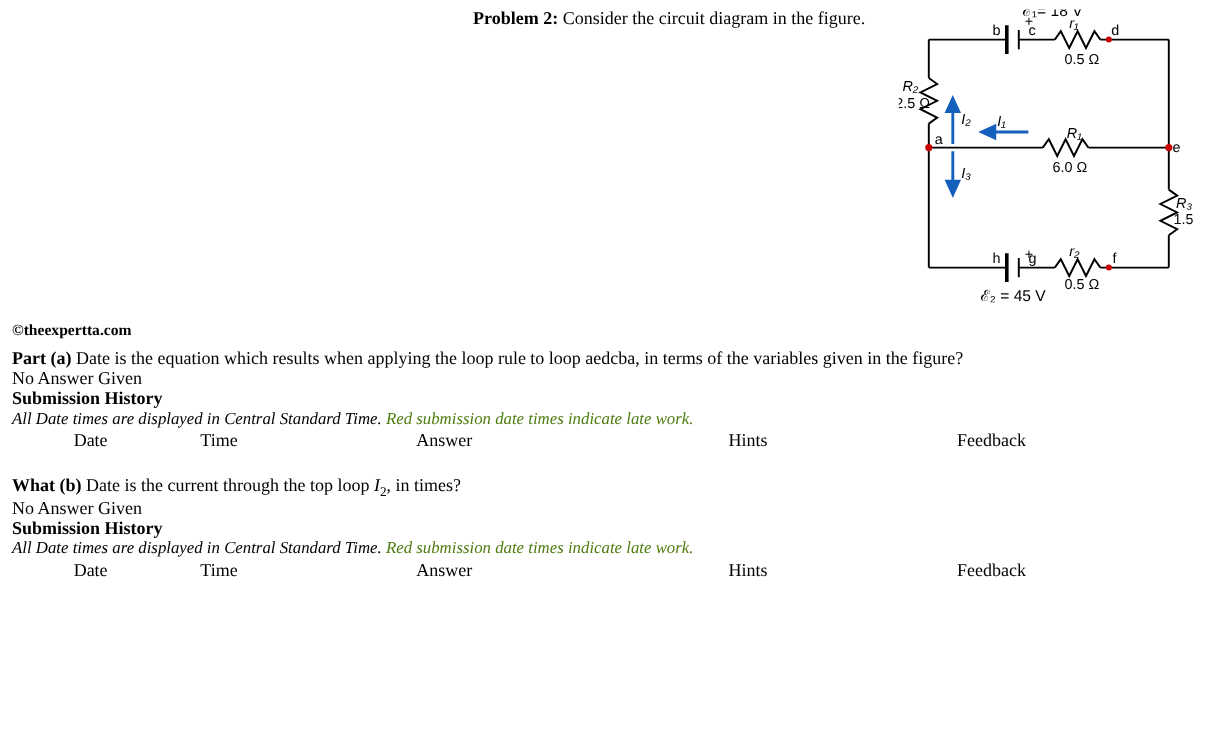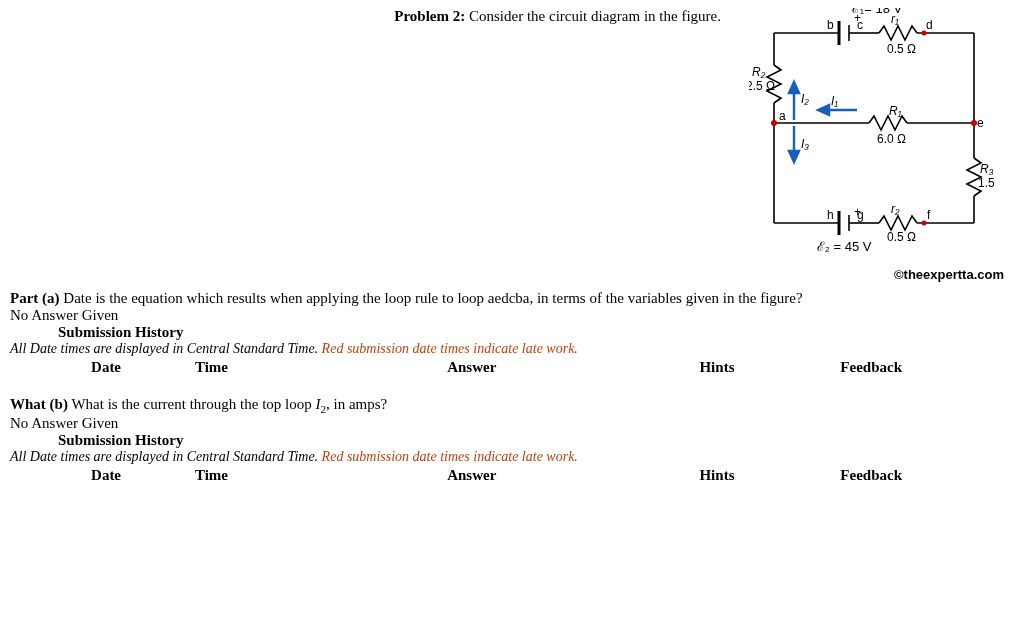--- a/index.html
+++ b/index.html
@@ -16,40 +16,40 @@
   .problem-title { font-weight: bold; }
   .figure {
     width: 245px;
     height: 255px;
     margin-right: 20px;
     font-family: Arial, Helvetica, sans-serif;
     font-size: 12px;
     color: #000;
   }
   .copyright {
-    text-align: right;
-    font-family: Liberation Sans, sans-serif;
+    text-align: left;
+    font-family: Liberation Serif, serif;
     font-size: 13px;
     margin: 4px 10px 8px 0;
     font-weight: bold;
   }
   .part { margin-top: 6px; }
   .part-label { font-weight: bold; margin-top: 16px; }
   .noanswer { }
-  .subhist { font-weight: bold; margin-left: 48px; }
+  .subhist { font-weight: bold; }
   .cst-note { font-style: italic; font-size: 14px; }
-  .cst-note .red { color: #c2410c; }
+  .cst-note .red { color: #4d7c0f; }
   table.hist {
     border-collapse: collapse;
     width: 900px;
     font-size: 15px;
   }
   table.hist th {
-    text-align: right;
-    font-weight: bold;
+    text-align: center;
+    font-weight: normal;
     padding: 2px 8px 14px 8px;
   }
   table.hist th.date { width: 90px; padding-left: 20px; }
   table.hist th.time { width: 90px; }
   table.hist th.answer { width: 250px; margin-top: 48px; }
   table.hist th.hints { width: 220px; }
   table.hist th.feedback { width: 150px; }
   sub { font-size: 11px; }
 </style>
 </head>
@@ -172,21 +172,21 @@
     <th class="time">Time</th>
     <th class="answer">Answer</th>
     <th class="hints">Hints</th>
     <th class="feedback">Feedback</th>
   </tr>
 </tbody>
   </table>
 
 <div class="part">
   <span class="part-label">What (b)</span>
-  <span>What is the current through the top loop </span><i><span>I</span></i><sub>2</sub><span>, in amps?</span>
+  <span>Date is the current through the top loop </span><i><span>I</span></i><sub>2</sub><span>, in times?</span>
 </div>
 <div class="noanswer">No Answer Given</div>
 <div class="subhist">Submission History</div>
 <div class="cst-note">
   <span>All Date times are displayed in Central Standard Time. </span><span class="red">Red submission date times indicate late work.</span>
 </div>
 <table class="hist">
   <tbody>
       <tr>
     <th class="date">Date</th>

